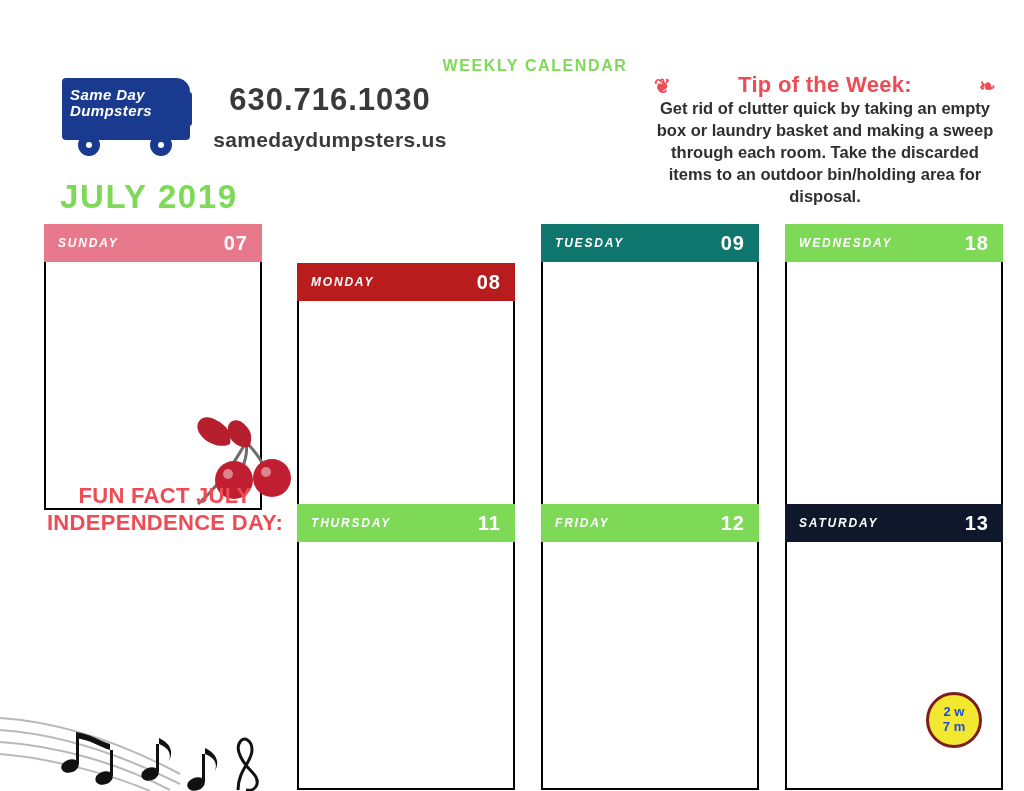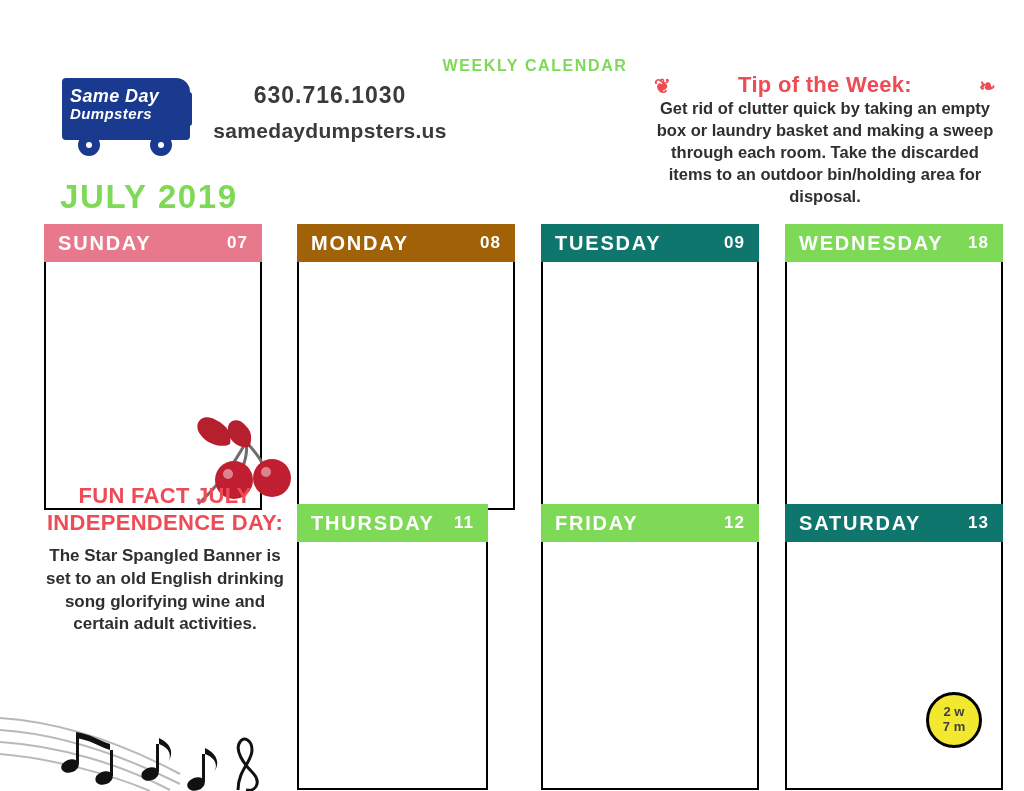--- a/index.html
+++ b/index.html
@@ -47,21 +47,21 @@
     position: absolute;
     left: 8px;
     top: 9px;
     width: 112px;
     color: #fff;
     font-weight: bold;
     font-style: italic;
     line-height: 1.06;
     letter-spacing: .4px;
   }
-  .logo-text .l1 { font-size: 18px; }
+  .logo-text .l1 { font-size: 15px; }
   .logo-text .l2 { font-size: 15px; }
   .wheel {
     position: absolute;
     top: 56px;
     width: 22px;
     height: 22px;
     border-radius: 50%;
     background: #1a3a8f;
     border: 5px solid #1a3a8f;
     box-sizing: border-box;
@@ -80,21 +80,21 @@
   .contact {
     position: absolute;
     left: 195px;
     top: 82px;
     width: 270px;
     text-align: center;
     color: #3a3a3a;
     font-weight: bold;
   }
   .contact .phone {
-    font-size: 23px;
+    font-size: 31px;
     letter-spacing: 1px;
   }
   .contact .site {
     font-size: 21px;
     margin-top: 10px;
     letter-spacing: .3px;
   }
 
   .weekly-title {
     position: absolute;
@@ -158,46 +158,47 @@
     display: flex;
     align-items: center;
     justify-content: space-between;
     padding: 0 14px;
     box-sizing: border-box;
     color: #ffffff;
     background: #7ed957;
   }
   .cell.sunday .bar { background: #e8798c; }
   .cell .dayname {
+    font-size: 12px;
+    font-weight: bold;
+    letter-spacing: 1.8px;
+    font-style: italic;
+  }
+  .cell .daynum {
     font-size: 20px;
-    font-weight: bold;
-    letter-spacing: 1.8px;
-  }
-  .cell .daynum {
-    font-size: 17px;
     font-weight: bold;
     letter-spacing: 1px;
   }
   .cell .box {
     border: 2px solid #000;
     border-top: none;
     background: #fff;
     box-sizing: border-box;
   }
 
   
   .c-sun  { left: 44px;  top: 224px; width: 218px; }
   .c-sun  .box { height: 248px; }
   .c-mon  { left: 297px; top: 224px; width: 218px; }
   .c-mon  .box { height: 248px; }
   .c-tue  { left: 541px; top: 224px; width: 218px; }
   .c-tue  .box { height: 248px; }
   .c-wed  { left: 785px; top: 224px; width: 218px; }
   .c-wed  .box { height: 248px; }
-  .c-thu  { left: 297px; top: 504px; width: 191px; }
+  .c-thu  { left: 297px; top: 504px; width: 218px; }
   .c-thu  .box { height: 248px; }
   .c-fri  { left: 541px; top: 504px; width: 218px; }
   .c-fri  .box { height: 248px; }
   .c-sat  { left: 785px; top: 504px; width: 218px; }
   .c-sat  .box { height: 248px; }
 
   
   .funfact {
     position: absolute;
     left: 45px;
@@ -240,26 +241,26 @@
 
   
   .badge {
     position: absolute;
     left: 926px;
     top: 692px;
     width: 56px;
     height: 56px;
     border-radius: 50%;
     background: #f2e830;
-    border: 3px solid #000000;
+    border: 3px solid #7f1d1d;
     display: flex;
     flex-direction: column;
     align-items: center;
     justify-content: center;
-    color: #404040;
+    color: #1d4ed8;
     font-weight: bold;
     font-size: 13px;
     line-height: 1.15;
     box-sizing: border-box;
   }
 </style>
 </head>
 <body>
 
 <div class="logo">
@@ -292,21 +293,21 @@
 
 <div class="cell sunday c-sun">
   <div class="bar" style="background: rgb(232, 121, 140);">
     <span class="dayname">SUNDAY</span>
     <span class="daynum">07</span>
   </div>
   <div class="box"></div>
 </div>
 
 <div class="cell c-mon">
-  <div class="bar" style="background: #a16207;">
+  <div class="bar" style="background: #b91c1c; margin-top: 39px;">
     <span class="dayname">MONDAY</span>
     <span class="daynum">08</span>
   </div>
   <div class="box"></div>
 </div>
 
 <div class="cell c-tue">
   <div class="bar" style="background: #0f766e;">
     <span class="dayname">TUESDAY</span>
     <span class="daynum">09</span>
@@ -332,21 +333,21 @@
 
 <div class="cell c-fri">
   <div class="bar" style="background: rgb(126, 217, 87);">
     <span class="dayname">FRIDAY</span>
     <span class="daynum">12</span>
   </div>
   <div class="box"></div>
 </div>
 
 <div class="cell c-sat">
-  <div class="bar" style="background: #0f766e;">
+  <div class="bar" style="background: #0f172a;">
     <span class="dayname">SATURDAY</span>
     <span class="daynum">13</span>
   </div>
   <div class="box"></div>
 </div>
 
 <div class="cherries">
   <svg viewBox="0 0 110 105" width="110" height="105" aria-hidden="true">
     <path d="M12 96 C30 80 48 56 60 34" stroke="#6d6d6d" stroke-width="3" fill="none"></path>
     <path d="M60 34 C62 44 58 58 52 70" stroke="#6d6d6d" stroke-width="3" fill="none"></path>
@@ -355,21 +356,20 @@
     <path d="M60 18 C52 8 40 12 42 24 C44 36 58 42 64 38 C66 30 66 24 60 18 Z" fill="#b61f2e"></path>
     <circle cx="48" cy="72" r="19" fill="#c01f32"></circle>
     <circle cx="86" cy="70" r="19" fill="#c01f32"></circle>
     <circle cx="42" cy="66" r="5" fill="#ffffff" opacity="0.45"></circle>
     <circle cx="80" cy="64" r="5" fill="#ffffff" opacity="0.45"></circle>
   </svg>
 </div>
 
 <div class="funfact">
   <div class="funfact-head">FUN FACT JULY INDEPENDENCE DAY:</div>
-  <div class="funfact-body">The Star Spangled Banner is set to an old English drinking song glorifying wine and certain adult activities.</div>
 </div>
 
 <div class="music">
   <svg viewBox="0 0 290 91" width="290" height="91" aria-hidden="true">
     <path d="M0 18 C60 22 120 42 180 74" stroke="#b9b9b9" stroke-width="2" fill="none"></path>
     <path d="M0 30 C60 34 120 54 180 84" stroke="#b9b9b9" stroke-width="2" fill="none"></path>
     <path d="M0 42 C60 46 120 64 170 90" stroke="#b9b9b9" stroke-width="2" fill="none"></path>
     <path d="M0 54 C50 58 110 74 150 91" stroke="#b9b9b9" stroke-width="2" fill="none"></path>
     <g fill="#111">
       <ellipse cx="70" cy="66" rx="9" ry="6.5" transform="rotate(-20 70 66)"></ellipse>

